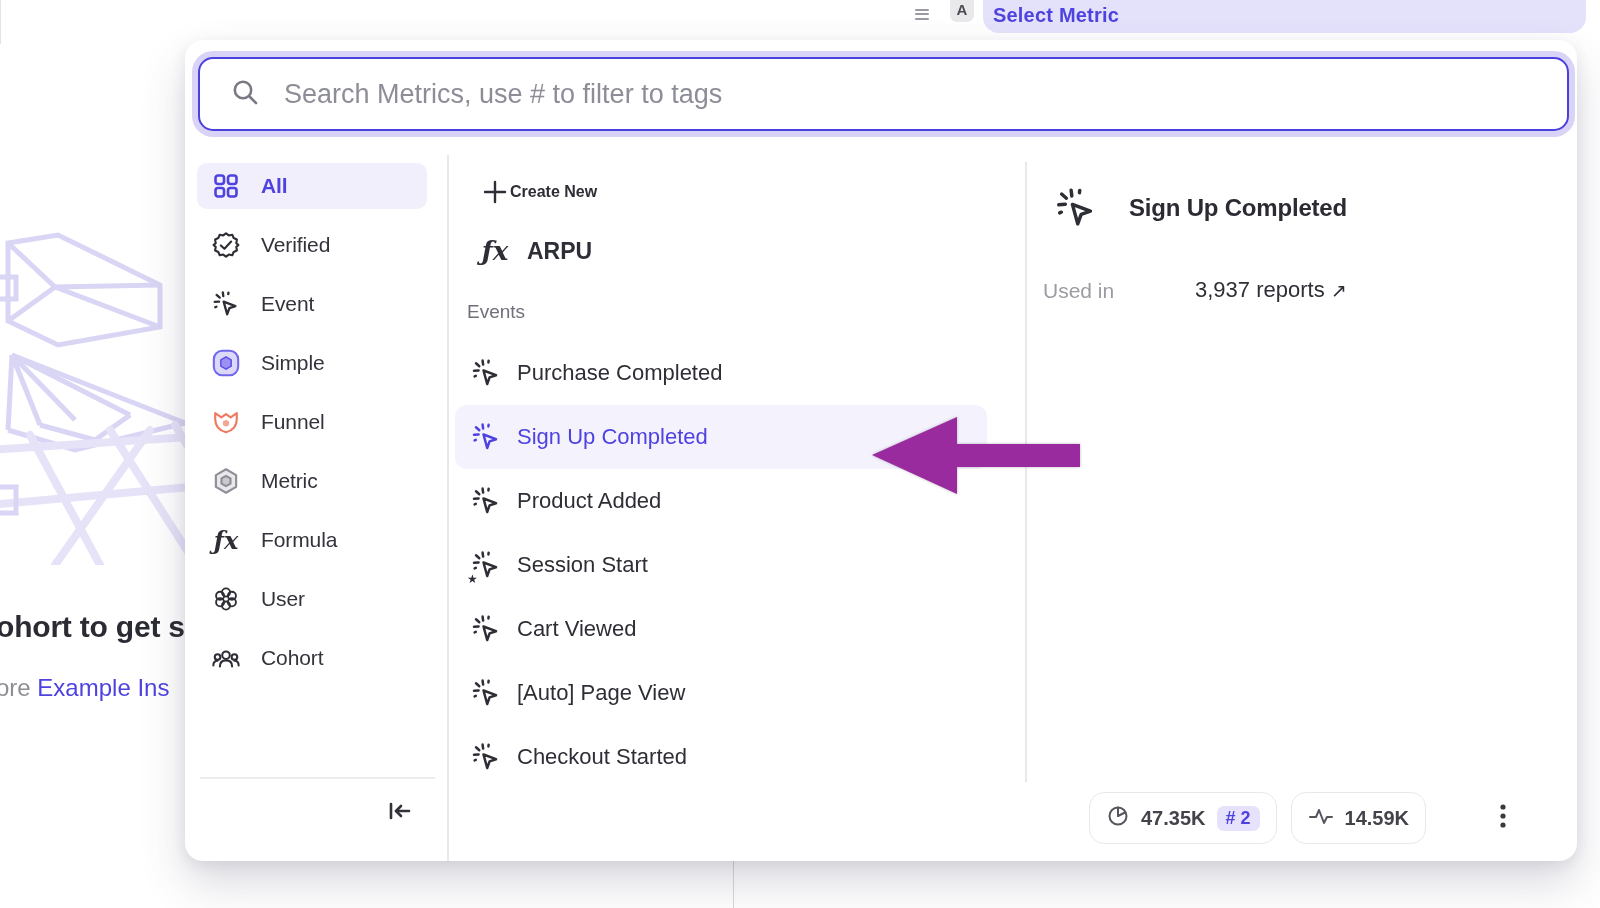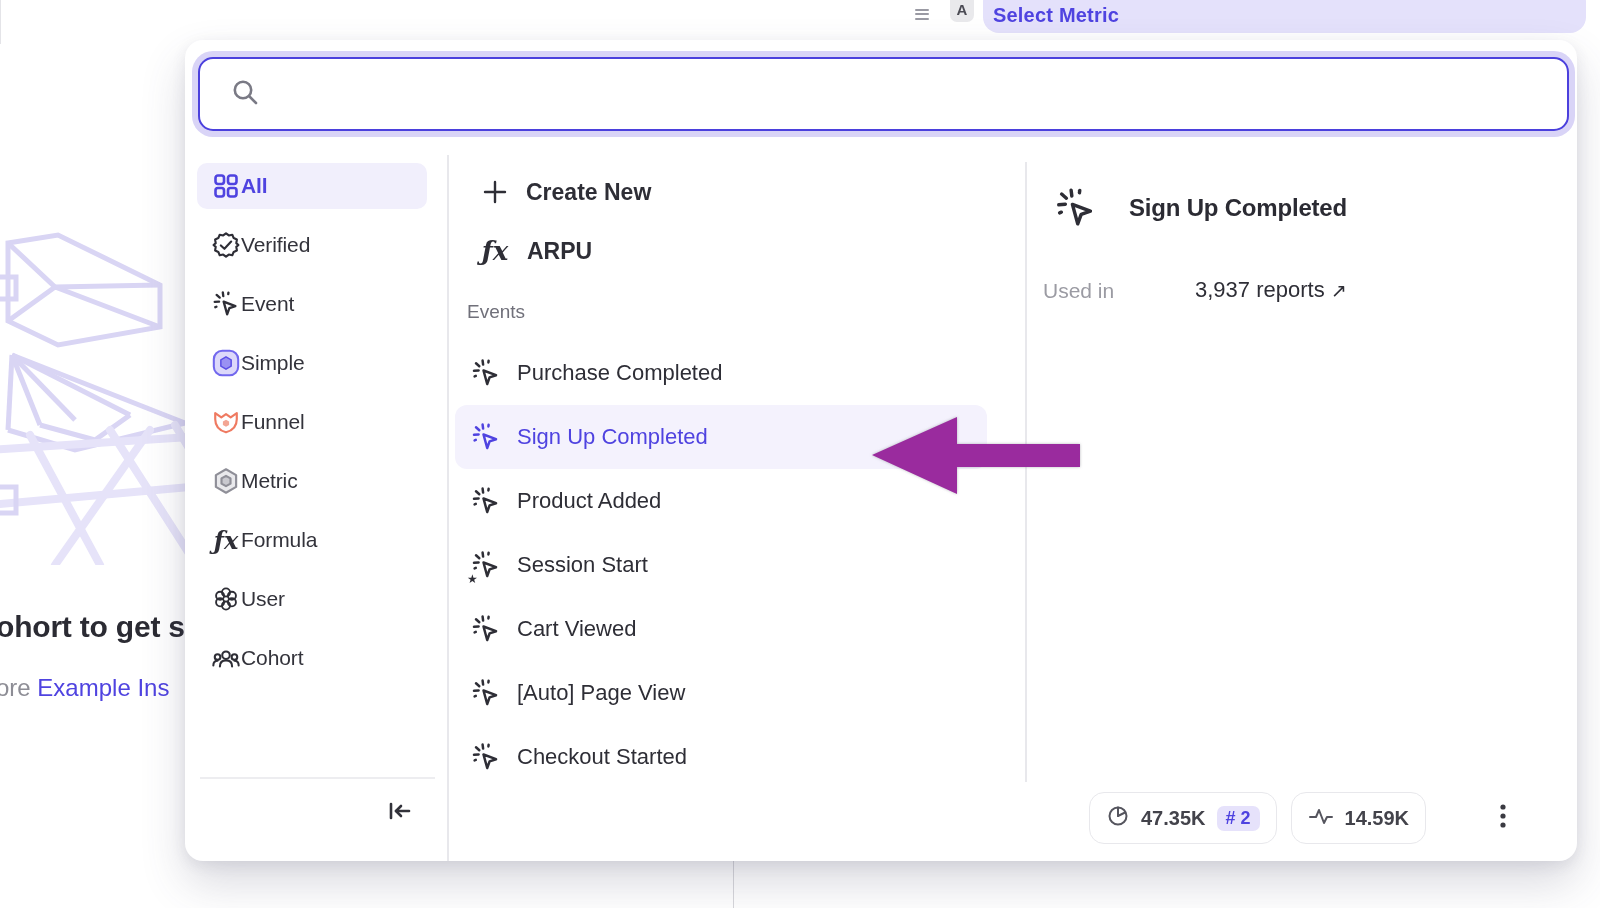--- a/index.html
+++ b/index.html
@@ -50,31 +50,31 @@
     font-family:"Liberation Sans","DejaVu Sans",sans-serif;
   }
   .searchbox input::placeholder{color:#8d8d97;}
   .cols{position:absolute;left:0;right:0;top:115px;bottom:0;}
   .vdiv{position:absolute;top:0;width:1.5px;background:#e8e8ec;}
   .vdiv.d1{left:262px;bottom:0;}
   .vdiv.d2{left:840px;top:7px;height:620px;}
   
   .aside{position:absolute;left:12px;top:8px;width:230px;display:flex;flex-direction:column;gap:13px;}
   .cat{
-    display:flex;align-items:center;height:46px;padding:0 14px;border-radius:10px;
+    display:flex;align-items:center;gap:20px;height:46px;padding:0 14px;border-radius:10px;
     font-size:21px;font-weight:500;color:#33333b;cursor:pointer;letter-spacing:-.1px;
   }
   .cat .ic{width:30px;height:30px;display:flex;align-items:center;justify-content:center;flex:none;}
   .cat.selected{background:#f1effc;color:var(--accent);font-weight:600;}
   .aside-hr{position:absolute;left:15px;top:622px;width:235px;height:2px;background:#ededf0;}
   .collapse-btn{position:absolute;left:198px;top:640px;width:32px;height:32px;cursor:pointer;}
   
   .main{position:absolute;left:262px;width:578px;top:0;bottom:0;}
   .row{display:flex;align-items:center;cursor:pointer;}
-  .crt{height:48px;margin-top:13px;padding-left:33px;gap:16px;font-size:23px;font-weight:600;}
+  .crt{height:48px;margin-top:13px;padding-left:33px;font-size:16px;font-weight:600;}
   .crt .ic{width:30px;height:30px;display:flex;align-items:center;justify-content:center;}
   .arpu{height:48px;margin-top:11px;padding-left:30px;gap:14px;font-size:23px;font-weight:600;}
   .sect{margin:24px 0 16px 20px;font-size:19px;color:#70707a;height:26px;display:flex;align-items:center;}
   .evt-row{
     height:64px;margin:0 38px 0 8px;padding-left:15px;border-radius:12px;
     display:flex;align-items:center;gap:15px;font-size:22px;font-weight:400;color:#2e2e36;cursor:pointer;
   }
   .evt-row:first-of-type{margin-top:22px;}
   .evt-row.selected{background:#f4f2fd;color:var(--accent);}
   .evt-icon{width:32px;height:32px;position:relative;flex:none;}
@@ -152,20 +152,21 @@
 
   <div class="modal">
 
     <div class="searchbox">
       <span class="ic">
         <svg width="30" height="30" viewBox="0 0 30 30" fill="none" stroke="#7a7a85" stroke-width="2.6" stroke-linecap="round">
           <circle cx="13" cy="13" r="8.2"></circle>
             <line x1="19.5" y1="19.5" x2="26" y2="26"></line>
         </svg>
       </span>
+      <input type="text" value="" placeholder="Search Metrics, use # to filter to tags" style="">
     </div>
 
     <div class="cols">
       <div class="vdiv d1"></div>
       <div class="vdiv d2"></div>
 
       <div class="aside">
         <div class="cat selected">
           <span class="ic">
             <svg width="28" height="28" viewBox="0 0 28 28" fill="none" stroke="#4f43e0" stroke-width="2.6">

